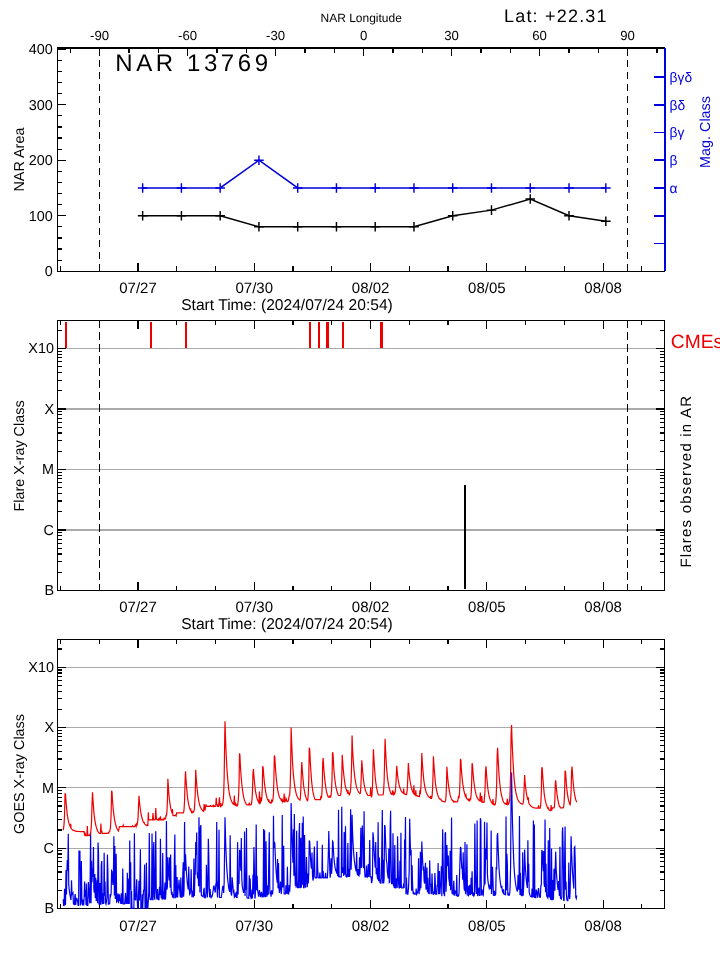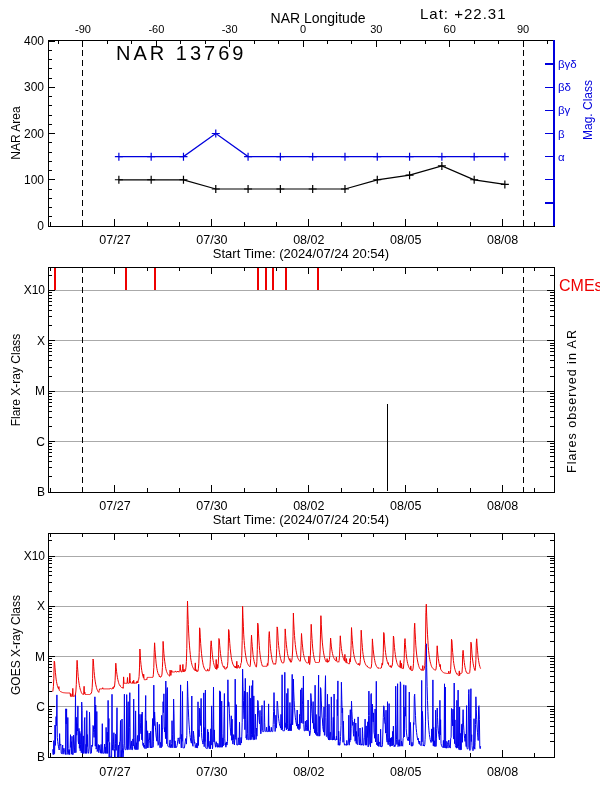--- a/index.html
+++ b/index.html
@@ -1,22 +1,22 @@
 <!DOCTYPE html>
 <html><head>
 <meta charset="utf-8">
 <style>
   html,body{margin:0;padding:0;background:#fff;}
   .figure{position:relative;width:600px;height:800px;background:#ffffff;overflow:hidden;
           font-family:"Liberation Sans", sans-serif;color:#000;}
   .lbl{position:absolute;white-space:nowrap;}
-  .title{left:96px;top:42px;font-size:20px;letter-spacing:3px;margin-left:20px;}
+  .title{left:96px;top:42px;font-size:20px;letter-spacing:3px;}
   .lat{left:420px;top:5px;width:136px;text-align:left;font-size:15px;letter-spacing:1px;}
-  .lonlabel{left:248px;top:10px;width:140px;text-align:center;font-size:14px;}
-  .st{left:151px;width:300px;text-align:center;font-size:13px;}
+  .lonlabel{left:231px;top:10px;width:140px;text-align:center;font-size:10px;}
+  .st{left:151px;width:300px;text-align:left;font-size:13px;}
   .st1{top:246px;}
   .st2{top:512px;}
   .prep{left:420px;top:778px;width:176px;text-align:right;font-size:13px;}
   .cmes{left:559px;top:277px;font-size:16px;color:#ee0000;}
   .vcenter{position:absolute;transform:translate(-50%,-50%) rotate(-90deg);white-space:nowrap;font-size:12px;}
   .naraxis{left:16px;top:133px;}
   .magaxis{left:588px;top:110px;color:#0000dd;}
   .flareaxis{left:16px;top:380px;}
   .flobs{left:572px;top:401px;font-size:12.5px;letter-spacing:1px;}
   .goesaxis{left:16px;top:645px;}

